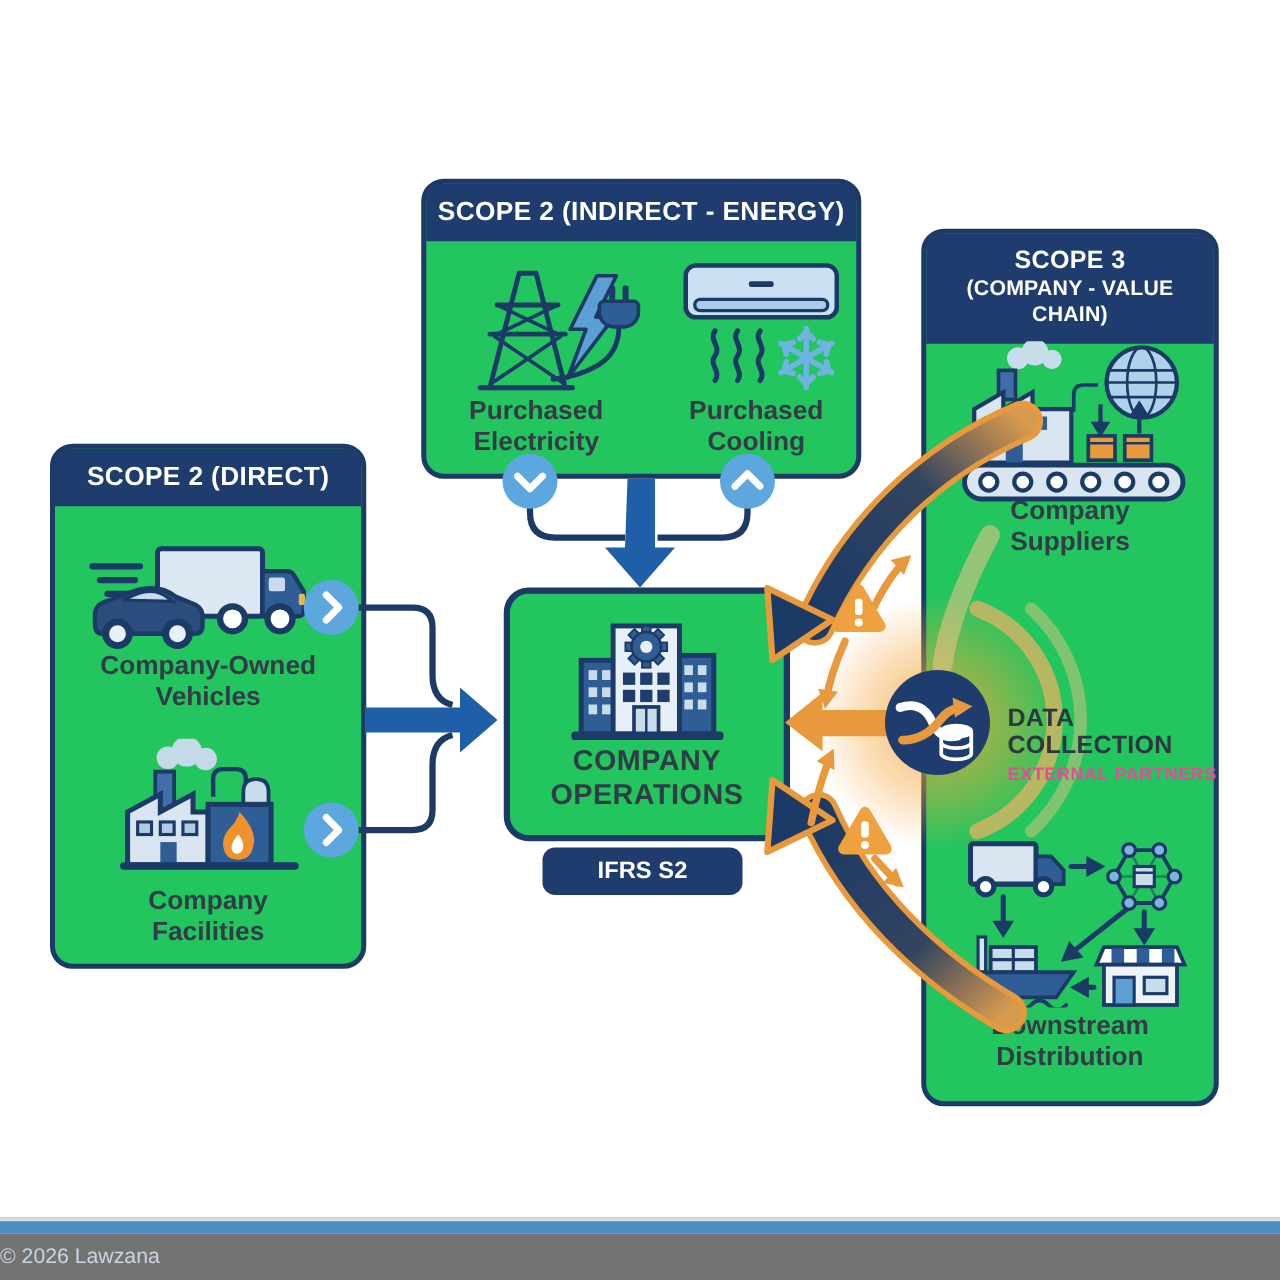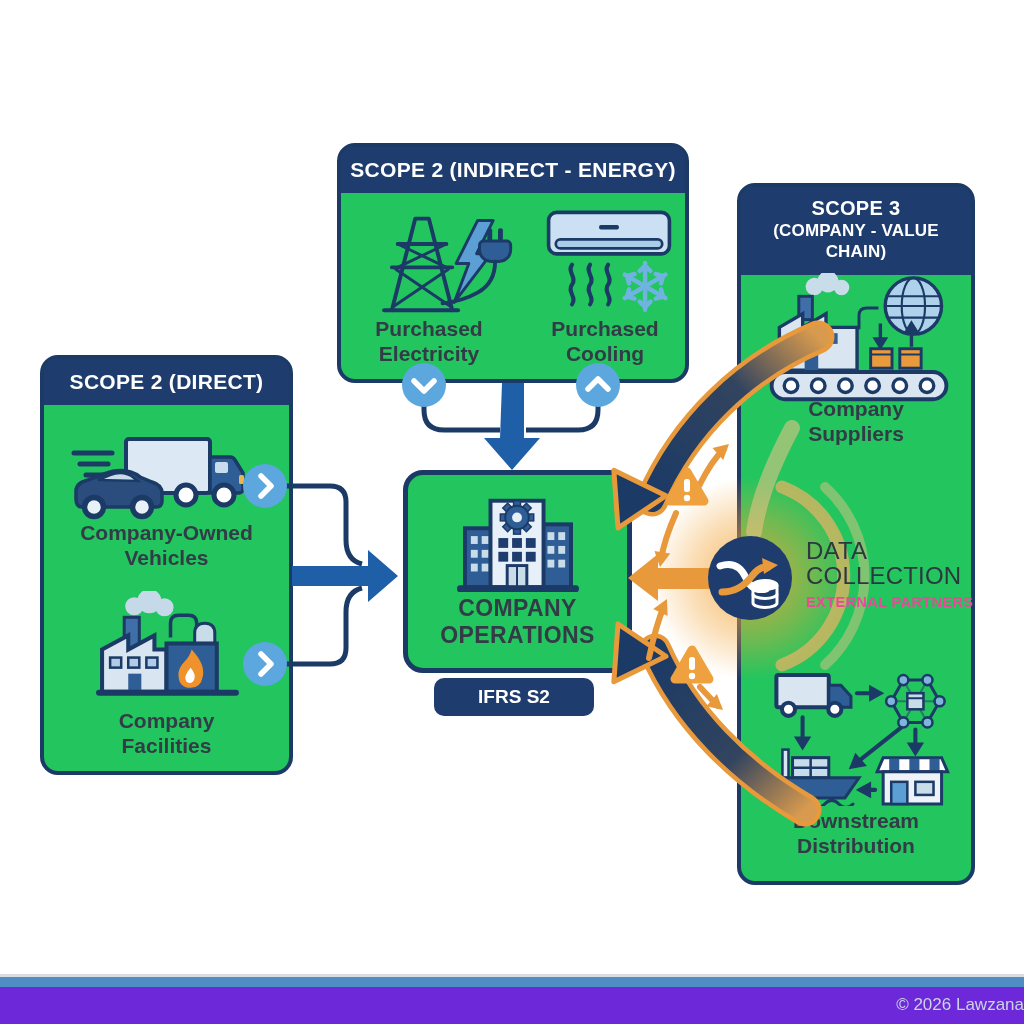--- a/index.html
+++ b/index.html
@@ -27,30 +27,30 @@
   .badge{position:absolute;left:434px;top:678px;width:160px;height:38px;background:#1E3D6E;
          border-radius:10px;color:#fff;font-weight:700;font-size:19px;line-height:38px;
          text-align:center;z-index:6;}
   
   .dc-glow{position:absolute;left:652px;top:478px;width:200px;height:200px;z-index:3;
            background:radial-gradient(circle,rgba(243,166,60,.85) 0%,rgba(243,166,60,.35) 45%,rgba(243,166,60,0) 72%);}
   .dc{position:absolute;left:698px;top:528px;width:280px;height:112px;z-index:6;}
   .dc-circle{position:absolute;left:10px;top:8px;width:84px;height:84px;border-radius:50%;
              background:#1E3D6E;}
   .dc-text{position:absolute;left:108px;top:10px;color:#2E3640;}
-  .dc-title{font-weight:400;font-size:24px;line-height:1.06;letter-spacing:.2px;}
+  .dc-title{font-weight:700;font-size:20px;line-height:1.06;letter-spacing:.2px;margin-top:27px;}
   .dc-sub{font-weight:700;font-size:14.5px;letter-spacing:.4px;margin-top:5px;color:#ec4899;}
   
   .chev{position:absolute;width:44px;height:44px;border-radius:50%;background:#5BA7DE;z-index:6;
         display:flex;align-items:center;justify-content:center;}
   
   .footer-accent{position:absolute;left:0;top:974px;width:1024px;height:13px;background:#4E8EC5;
                  border-top:3px solid #D9DDE2;z-index:7;box-sizing:border-box;}
-  .footer-bar{position:absolute;left:0;top:987px;width:1024px;height:37px;background:#6d28d9;
-              color:#C9D4E4;font-size:17px;line-height:36px;text-align:right;z-index:7;}
+  .footer-bar{position:absolute;left:0;top:987px;width:1024px;height:37px;background:#737373;
+              color:#C9D4E4;font-size:17px;line-height:36px;text-align:left;z-index:7;}
   
   .overlay{position:absolute;left:0;top:0;width:1024px;height:1024px;z-index:4;pointer-events:none;}
 </style>
 </head>
 <body>
 
 <div class="canvas">
 
   <section class="box scope2">
     <header class="box-header h1line">

